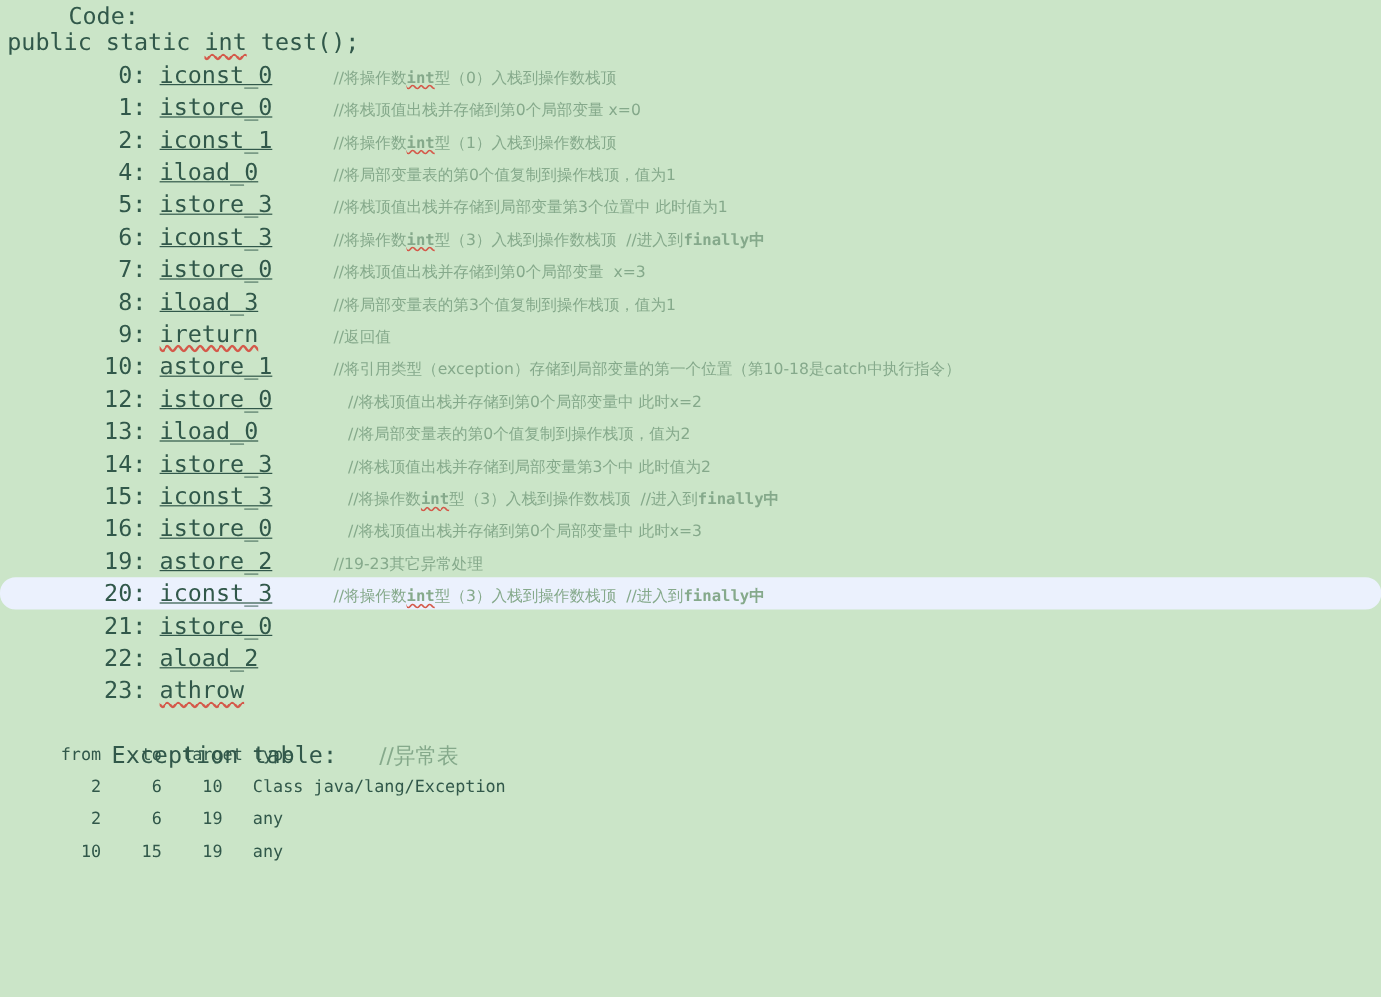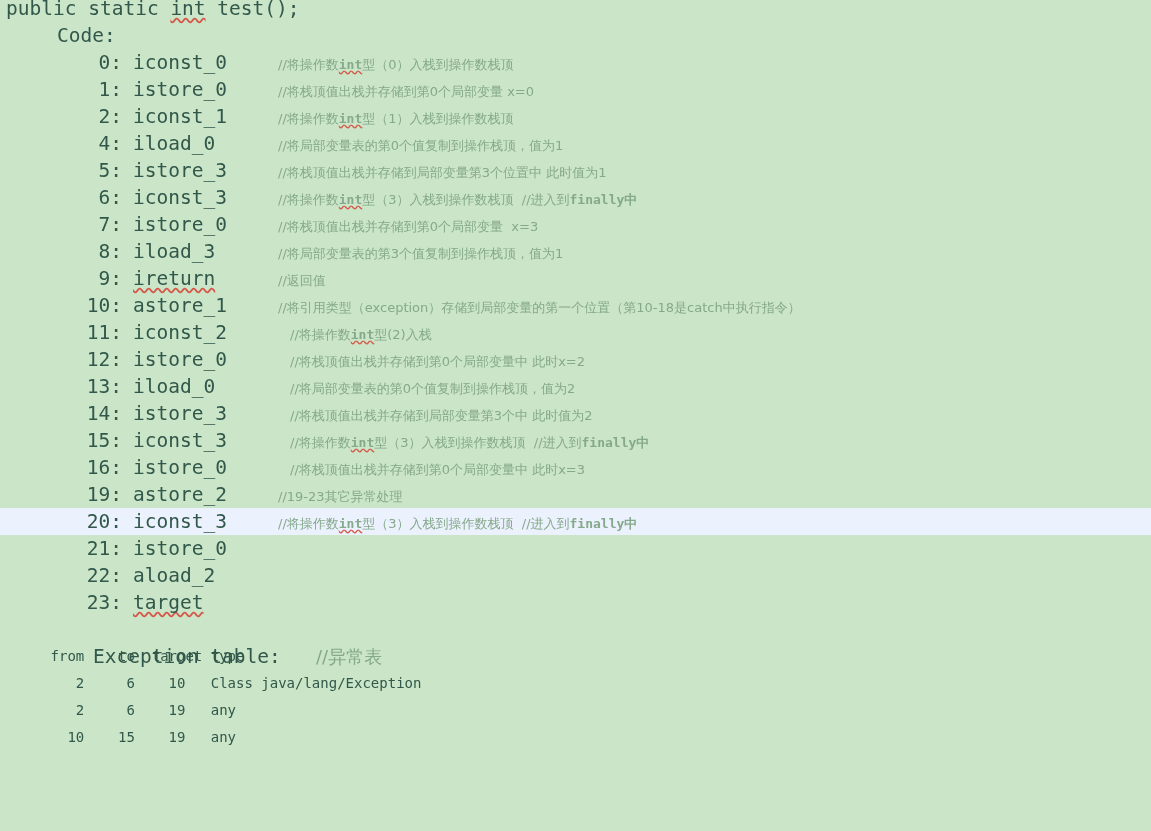--- a/index.html
+++ b/index.html
@@ -23,37 +23,39 @@
   .line {
     position: relative;
     height: 27px;
     line-height: 27px;
     white-space: pre;
     font-size: 19.5px;
     letter-spacing: 0px;
   }
   .line.hl {
     background: #ebf1fd;
+    border-radius: 13px;
   }
 
   
   .col-num {
     display: inline-block;
     width: 122px;
     text-align: right;
     color: #31584a;
     font-family: "DejaVu Sans Mono", "Liberation Mono", monospace;
   }
   .col-op {
     display: inline-block;
     width: 156px;
     color: #31584a;
     padding-left: 11px;
     box-sizing: border-box;
     font-family: "DejaVu Sans Mono", "Liberation Mono", monospace;
+    text-decoration: underline;
   }
   .col-op.squiggle {
     text-decoration: underline wavy #d4594a;
     text-decoration-skip-ink: none;
     text-underline-offset: 2px;
   }
   .comment {
     color: #85a98b;
     font-family: "DejaVu Sans", "Liberation Sans", sans-serif;
     font-size: 13px;
@@ -96,46 +98,45 @@
     height: 27px;
     line-height: 27px;
     font-family: "DejaVu Sans Mono", "Liberation Mono", monospace;
   }
 </style>
 </head>
 <body>
 
 <div id="page">
 
+  <div class="plain" style="padding-left:57px;"><span>Code:</span></div>
+
   <div class="plain sig" style="padding-left:6px;">public static <span class="sq-inline">int</span> test();</div>
-
-  <div class="plain" style="padding-left:57px;"><span>Code:</span></div>
 
   <div id="instr-list">
       <div class="line"><span class="col-num">0:</span><span class="col-op">iconst_0</span><span class="comment"><span>//将操作数</span><span class="mono sq">int</span><span>型（0）入栈到操作数栈顶</span></span></div>
       <div class="line"><span class="col-num">1:</span><span class="col-op">istore_0</span><span class="comment"><span>//将栈顶值出栈并存储到第0个局部变量 x=0</span></span></div>
       <div class="line"><span class="col-num">2:</span><span class="col-op">iconst_1</span><span class="comment"><span>//将操作数</span><span class="mono sq">int</span><span>型（1）入栈到操作数栈顶</span></span></div>
       <div class="line"><span class="col-num">4:</span><span class="col-op">iload_0</span><span class="comment"><span>//将局部变量表的第0个值复制到操作栈顶，值为1</span></span></div>
       <div class="line"><span class="col-num">5:</span><span class="col-op">istore_3</span><span class="comment"><span>//将栈顶值出栈并存储到局部变量第3个位置中 此时值为1</span></span></div>
       <div class="line"><span class="col-num">6:</span><span class="col-op">iconst_3</span><span class="comment"><span>//将操作数</span><span class="mono sq">int</span><span>型（3）入栈到操作数栈顶  //进入到</span><span class="mono">finally中</span></span></div>
       <div class="line"><span class="col-num">7:</span><span class="col-op">istore_0</span><span class="comment"><span>//将栈顶值出栈并存储到第0个局部变量  x=3</span></span></div>
       <div class="line"><span class="col-num">8:</span><span class="col-op">iload_3</span><span class="comment"><span>//将局部变量表的第3个值复制到操作栈顶，值为1</span></span></div>
       <div class="line"><span class="col-num">9:</span><span class="col-op squiggle">ireturn</span><span class="comment"><span>//返回值</span></span></div>
       <div class="line"><span class="col-num">10:</span><span class="col-op">astore_1</span><span class="comment"><span>//将引用类型（exception）存储到局部变量的第一个位置（第10-18是catch中执行指令）</span></span></div>
-      <div class="line"><span class="col-num">11:</span><span class="col-op">iconst_2</span><span class="comment ind2"><span>//将操作数</span><span class="mono sq">int</span><span>型(2)入栈</span></span></div>
       <div class="line"><span class="col-num">12:</span><span class="col-op">istore_0</span><span class="comment ind2"><span>//将栈顶值出栈并存储到第0个局部变量中 此时x=2</span></span></div>
       <div class="line"><span class="col-num">13:</span><span class="col-op">iload_0</span><span class="comment ind2"><span>//将局部变量表的第0个值复制到操作栈顶，值为2</span></span></div>
       <div class="line"><span class="col-num">14:</span><span class="col-op">istore_3</span><span class="comment ind2"><span>//将栈顶值出栈并存储到局部变量第3个中 此时值为2</span></span></div>
       <div class="line"><span class="col-num">15:</span><span class="col-op">iconst_3</span><span class="comment ind2"><span>//将操作数</span><span class="mono sq">int</span><span>型（3）入栈到操作数栈顶  //进入到</span><span class="mono">finally中</span></span></div>
       <div class="line"><span class="col-num">16:</span><span class="col-op">istore_0</span><span class="comment ind2"><span>//将栈顶值出栈并存储到第0个局部变量中 此时x=3</span></span></div>
       <div class="line"><span class="col-num">19:</span><span class="col-op">astore_2</span><span class="comment"><span>//19-23其它异常处理</span></span></div>
       <div class="line hl"><span class="col-num">20:</span><span class="col-op">iconst_3</span><span class="comment"><span>//将操作数</span><span class="mono sq">int</span><span>型（3）入栈到操作数栈顶  //进入到</span><span class="mono">finally中</span></span></div>
       <div class="line"><span class="col-num">21:</span><span class="col-op">istore_0</span></div>
       <div class="line"><span class="col-num">22:</span><span class="col-op">aload_2</span></div>
-      <div class="line"><span class="col-num">23:</span><span class="col-op squiggle">target</span></div>
+      <div class="line"><span class="col-num">23:</span><span class="col-op squiggle">athrow</span></div>
     </div>
 
   <div class="plain" style="padding-left:46px;">
     <span>Exception table:</span><span>   </span><span class="et-comment">//异常表</span>
   </div>
 
   <div class="tbl-row">      from    to  target type</div>
 
   <div id="et-rows">
       <div class="tbl-row">         2     6    10   Class java/lang/Exception</div>

